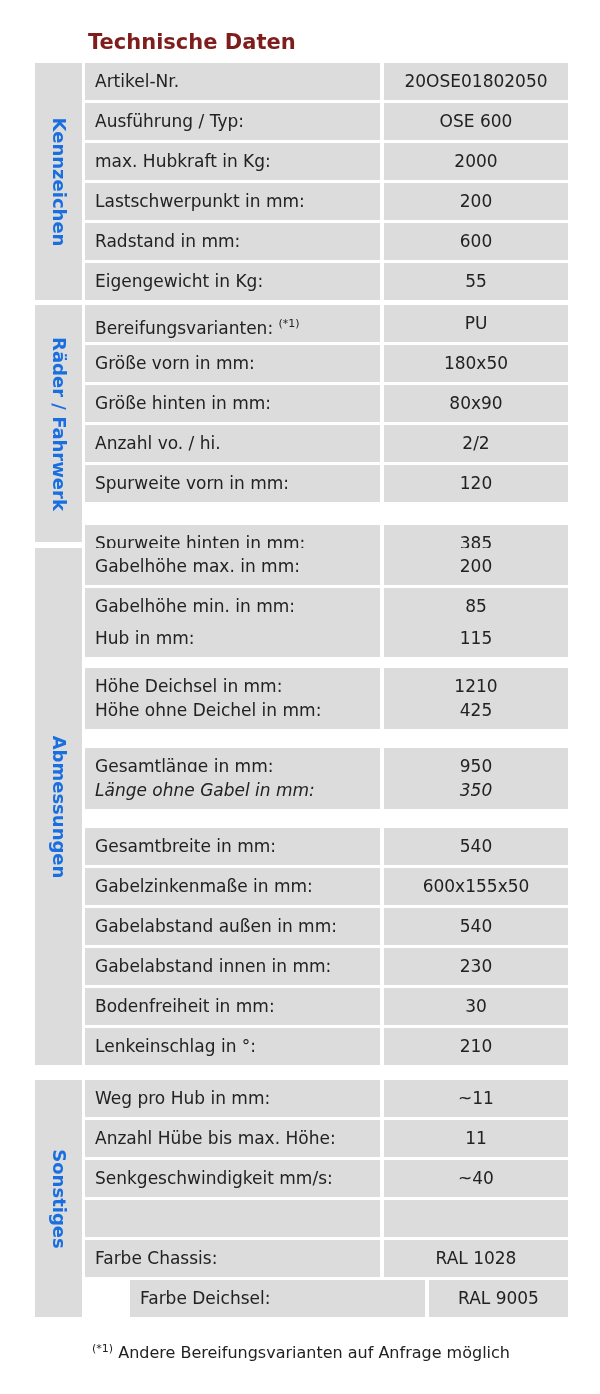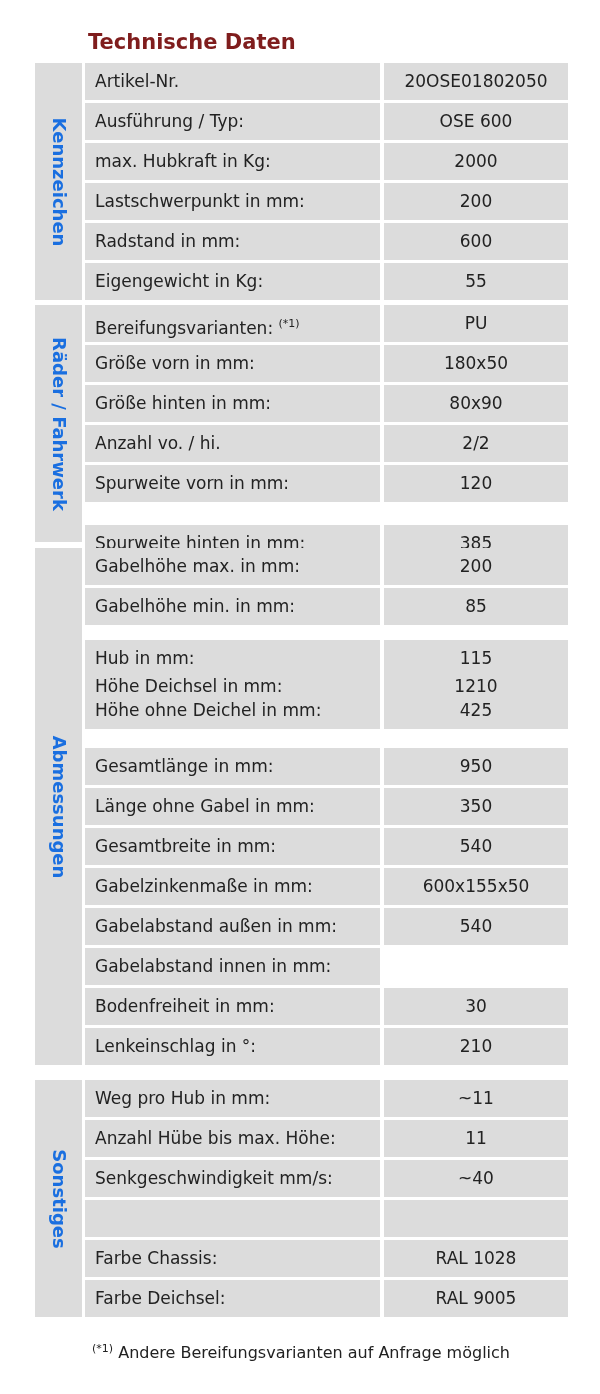--- a/index.html
+++ b/index.html
@@ -84,54 +84,55 @@
         <span>Abmessungen</span>
       </div>
       <div class="row" style="top: 0px;">
         <div class="cell attr"><span>Gabelhöhe max. in mm:</span></div>
         <div class="cell val">200</div>
       </div>
       <div class="row" style="top: 40px;">
         <div class="cell attr"><span>Gabelhöhe min. in mm:</span></div>
         <div class="cell val">85</div>
       </div>
-      <div class="row" style="top: 92px; padding-left: 21px;">
+      <div class="row" style="top: 72px; padding-left: 21px;">
         <div class="cell attr"><span>Hub in mm:</span></div>
         <div class="cell val">115</div>
       </div>
       <div class="row" style="top: 120px;">
         <div class="cell attr"><span>Höhe Deichsel in mm:</span></div>
         <div class="cell val">1210</div>
       </div>
       <div class="row" style="top: 144px;">
         <div class="cell attr"><span>Höhe ohne Deichel in mm:</span></div>
         <div class="cell val">425</div>
       </div>
       <div class="row" style="top: 200px;">
         <div class="cell attr"><span>Gesamtlänge in mm:</span></div>
         <div class="cell val">950</div>
       </div>
-      <div class="row" style="top: 240px;">
+      <div class="row" style="top: 224px; font-style: italic;">
         <div class="cell attr"><span>Länge ohne Gabel in mm:</span></div>
         <div class="cell val">350</div>
       </div>
       <div class="row" style="top: 280px;">
         <div class="cell attr"><span>Gesamtbreite in mm:</span></div>
         <div class="cell val">540</div>
       </div>
       <div class="row" style="top: 320px;">
         <div class="cell attr"><span>Gabelzinkenmaße in mm:</span></div>
         <div class="cell val">600x155x50</div>
       </div>
       <div class="row" style="top: 360px;">
         <div class="cell attr"><span>Gabelabstand außen in mm:</span></div>
         <div class="cell val">540</div>
       </div>
       <div class="row" style="top: 400px;">
         <div class="cell attr"><span>Gabelabstand innen in mm:</span></div>
+        <div class="cell val">230</div>
       </div>
       <div class="row" style="top: 440px;">
         <div class="cell attr"><span>Bodenfreiheit in mm:</span></div>
         <div class="cell val">30</div>
       </div>
       <div class="row" style="top: 480px;">
         <div class="cell attr"><span>Lenkeinschlag in °:</span></div>
         <div class="cell val">210</div>
       </div>
     </div>
@@ -152,21 +153,21 @@
         <div class="cell val">~40</div>
       </div>
       <div class="row" style="top: 120px;">
         <div class="cell attr"><span></span></div>
         <div class="cell val"></div>
       </div>
       <div class="row" style="top: 160px;">
         <div class="cell attr"><span>Farbe Chassis:</span></div>
         <div class="cell val">RAL 1028</div>
       </div>
-      <div class="row" style="top: 200px;">
+      <div class="row" style="top: 200px; margin-left: 45px;">
         <div class="cell attr"><span>Farbe Deichsel:</span></div>
         <div class="cell val">RAL 9005</div>
       </div>
     </div>
   </div>
 
 <div class="foot">
   <sup>(*1)</sup>
   <span>Andere Bereifungsvarianten auf Anfrage möglich</span>
 </div>

